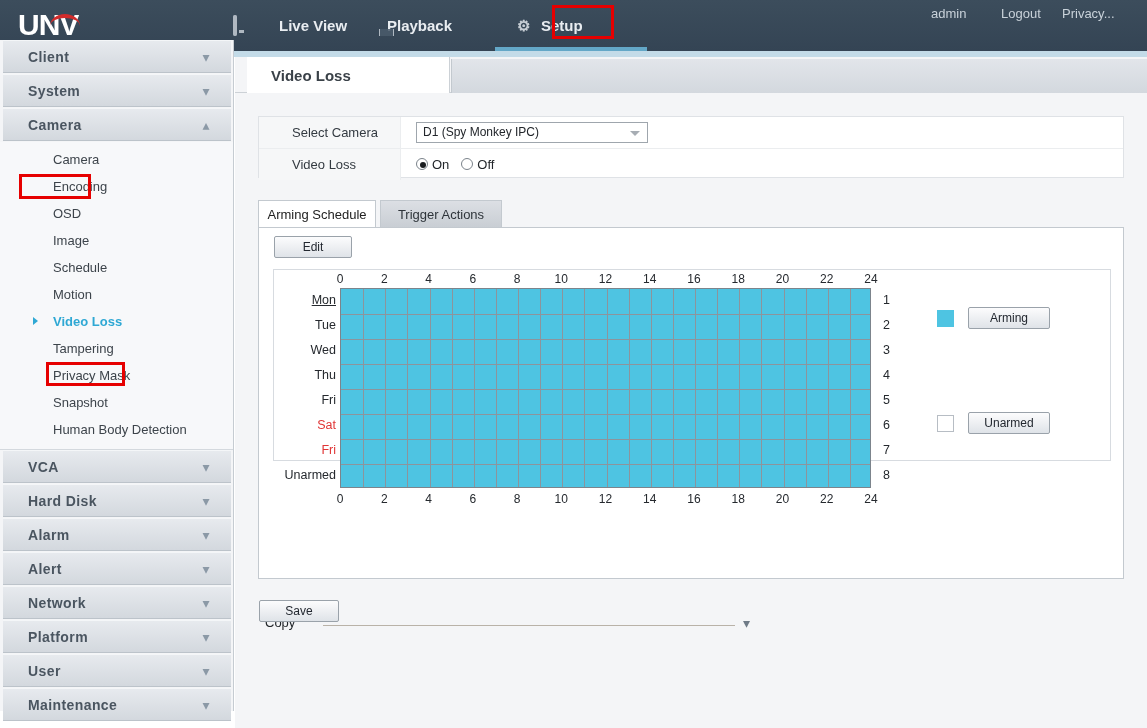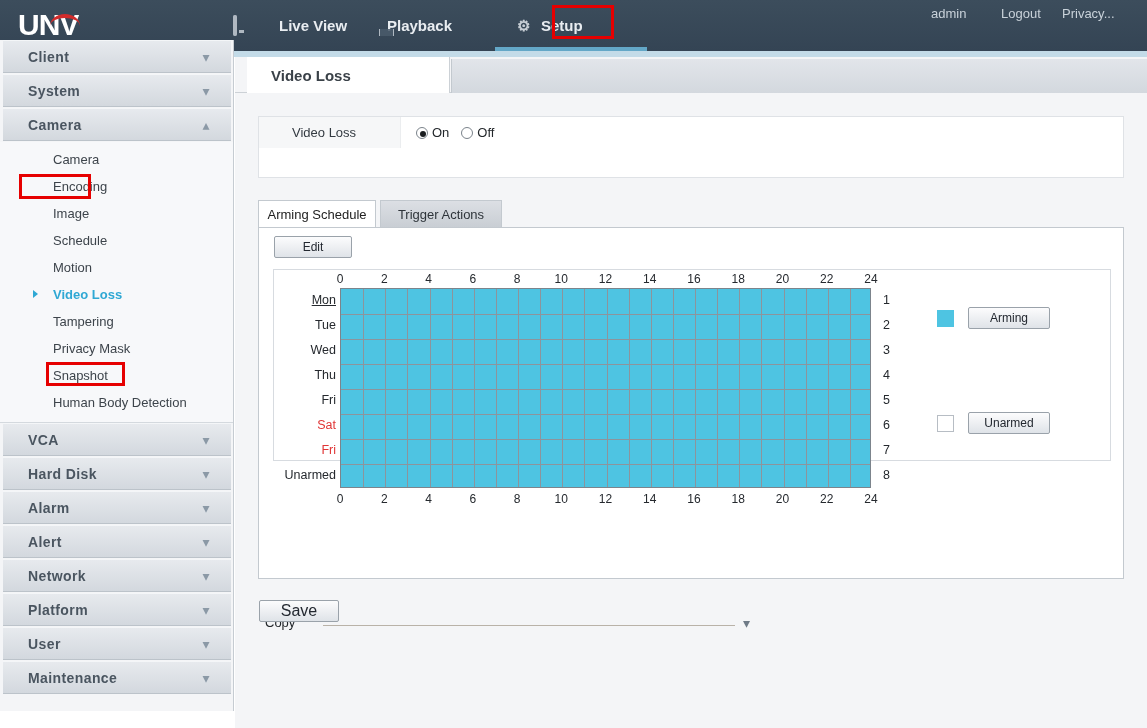--- a/index.html
+++ b/index.html
@@ -260,21 +260,21 @@
   }
   .copychev {
     position: absolute; left: 478px; top: 0; font-size: 14px; color: #6f7b87;
     cursor: pointer;
   }
 
   .savebtn {
     position: absolute; left: 24px; top: 543px; width: 80px; height: 22px;
     background: linear-gradient(to bottom, #fcfcfd 0%, #dfe3e8 100%);
     border: 1px solid #9aa2aa; border-radius: 2px;
-    font-size: 16px; color: #232830; cursor: pointer;
+    font-size: 12px; color: #232830; cursor: pointer;
     display: flex; align-items: center; justify-content: center;
   }
 </style>
 </head>
 <body>
 
 <div class="topbar">
   <div class="logo">
     <div class="logo-arc"></div>
     <span>UNV</span>
@@ -317,20 +317,21 @@
   </div>
 
   <div class="panel-head">
     <span class="ph-label">Camera</span>
     <span class="chev">▴</span>
   </div>
 
   <div class="submenu">
     <div class="sub-item"><span>Camera</span></div>
     <div class="sub-item"><span>Encoding</span></div>
+    <div class="sub-item"><span>OSD</span></div>
     <div class="sub-item"><span>Image</span></div>
     <div class="sub-item"><span>Schedule</span></div>
     <div class="sub-item"><span>Motion</span></div>
     <div class="sub-item active">
       <span class="sub-arrow"></span>
       <span>Video Loss</span>
     </div>
     <div class="sub-item"><span>Tampering</span></div>
     <div class="sub-item"><span>Privacy Mask</span></div>
     <div class="sub-item"><span>Snapshot</span></div>
@@ -377,20 +378,29 @@
 <div class="main">
 
   <div class="maintab-strip">
     <div class="maintab-filler"></div>
     <div class="maintab">
       <span>Video Loss</span>
     </div>
   </div>
 
   <div class="formbox">
+    <div class="frow">
+      <div class="flabel">Select Camera</div>
+      <div class="fval">
+        <div class="selectbox">
+          <span>D1 (Spy Monkey IPC)</span>
+          <span class="selarrow"></span>
+        </div>
+      </div>
+    </div>
     <div class="frow">
       <div class="flabel">Video Loss</div>
       <div class="fval">
         <label class="radio-wrap">
           <span class="radio on"></span>
           <span class="radio-lbl">On</span>
         </label>
         <label class="radio-wrap">
           <span class="radio"></span>
           <span class="radio-lbl">Off</span>

